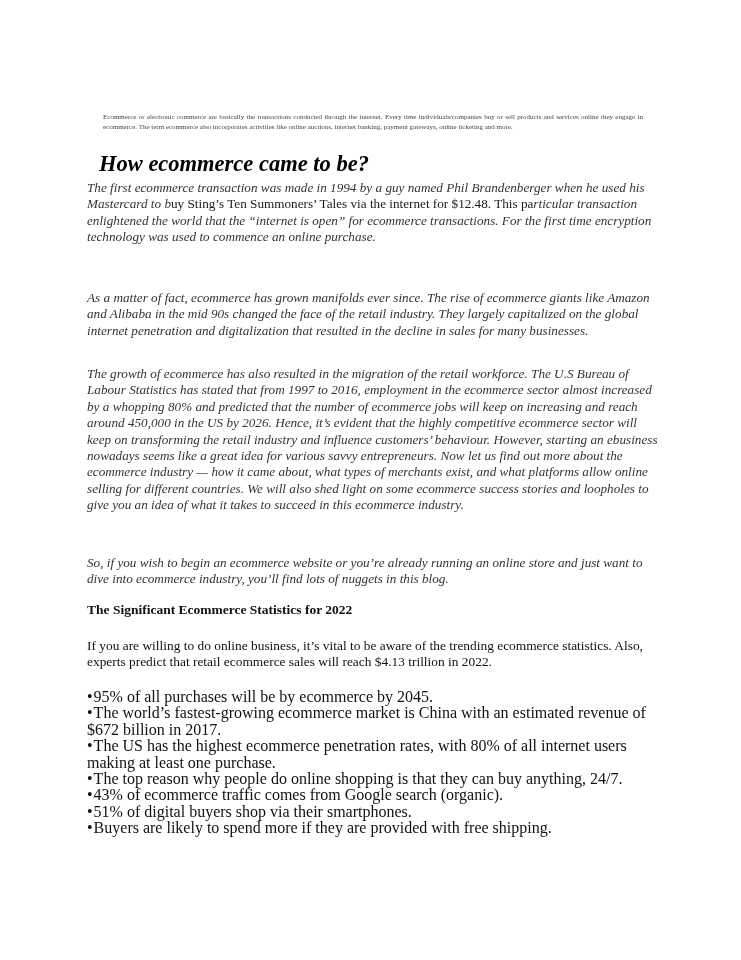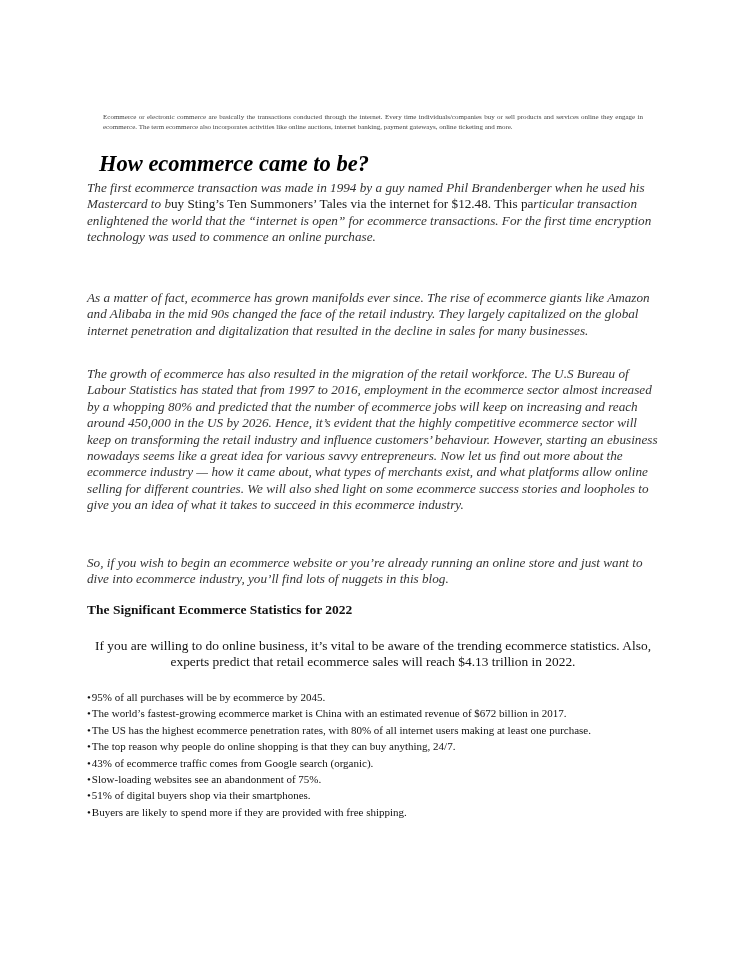--- a/index.html
+++ b/index.html
@@ -7,23 +7,23 @@
   .page { position: absolute; left: 87px; top: 97px; width: 572px; }
   .intro { font-family: "Liberation Serif", serif; font-size: 7px; line-height: 9.6px; color: #444; margin: 16px; text-align: justify; }
   .h1 { font-family: "Liberation Serif", serif; font-style: italic; font-weight: bold; font-size: 22.5px; color: #000; margin: 12px; position: absolute; left: 0; top: 42px; white-space: nowrap; }
   .ital { font-family: "Liberation Serif", serif; font-style: italic; font-size: 13.2px; line-height: 16.4px; color: #333; margin: 0; position: absolute; left: 0; width: 572px; }
   .ital .up { font-style: normal; color: #1a1a1a; }
   .p1 { top: 83px; }
   .p2 { top: 193px; }
   .p3 { top: 269px; }
   .p4 { top: 458px; }
   .h2 { font-family: "Liberation Serif", serif; font-weight: bold; font-size: 13.5px; color: #111; margin: 0; position: absolute; left: 0; top: 505px; white-space: nowrap; }
-  .rom { font-family: "Liberation Serif", serif; font-size: 13.4px; line-height: 16.4px; color: #111; margin: 0; position: absolute; left: 0; width: 572px; text-align: center; }
+  .rom { font-family: "Liberation Serif", serif; font-size: 13.4px; line-height: 16.4px; color: #111; margin: 0; position: absolute; left: 0; width: 572px; }
   .p5 { top: 541px; }
-  .bullets { list-style: none; padding: 0; margin: 0; position: absolute; left: 0; top: 592px; width: 572px; font-family: "Liberation Serif", serif; font-size: 11px; line-height: 16.4px; color: #111; }
+  .bullets { list-style: none; padding: 0; margin: 0; position: absolute; left: 0; top: 592px; width: 572px; font-family: "Liberation Serif", serif; font-size: 16px; line-height: 16.4px; color: #111; }
   .bullets li { margin: 0; padding: 0; }
   .bullets .dot { margin-right: 1px; }
 </style>
 </head>
 <body>
 
 <div class="page">
   <p class="intro">Ecommerce or electronic commerce are basically the transactions conducted through the internet. Every time individuals/companies  buy or sell products and services online they engage in ecommerce. The term ecommerce also incorporates activities like online auctions, internet banking, payment gateways, online ticketing and more.</p>
 
   <h1 class="h1">How ecommerce came to be?</h1>
@@ -39,17 +39,16 @@
   <h2 class="h2">The Significant Ecommerce  Statistics for 2022</h2>
 
   <p class="rom p5">If you are willing  to do online  business, it’s vital to be aware of the trending ecommerce statistics. Also, experts predict that retail  ecommerce sales will reach $4.13 trillion  in 2022.</p>
 
   <ul class="bullets">
     <li><span class="dot">•</span><span>95% of all purchases will be by ecommerce by 2045.</span></li>
     <li><span class="dot">•</span><span>The world’s fastest-growing ecommerce market is China with an estimated revenue of $672 billion  in 2017.</span></li>
     <li><span class="dot">•</span><span>The US has the highest ecommerce penetration  rates, with 80% of all  internet users making  at least one purchase.</span></li>
     <li><span class="dot">•</span><span>The top reason why people do online  shopping is that they can buy anything, 24/7.</span></li>
     <li><span class="dot">•</span><span>43% of ecommerce traffic comes from Google  search (organic).</span></li>
-    <li><span class="dot">•</span><span>Slow-loading  websites see an abandonment  of 75%.</span></li>
     <li><span class="dot">•</span><span>51% of digital  buyers shop via  their smartphones.</span></li>
     <li><span class="dot">•</span><span>Buyers  are likely  to spend more if they are provided  with free shipping.</span></li>
   </ul>
 </div>
 
 </body></html>

